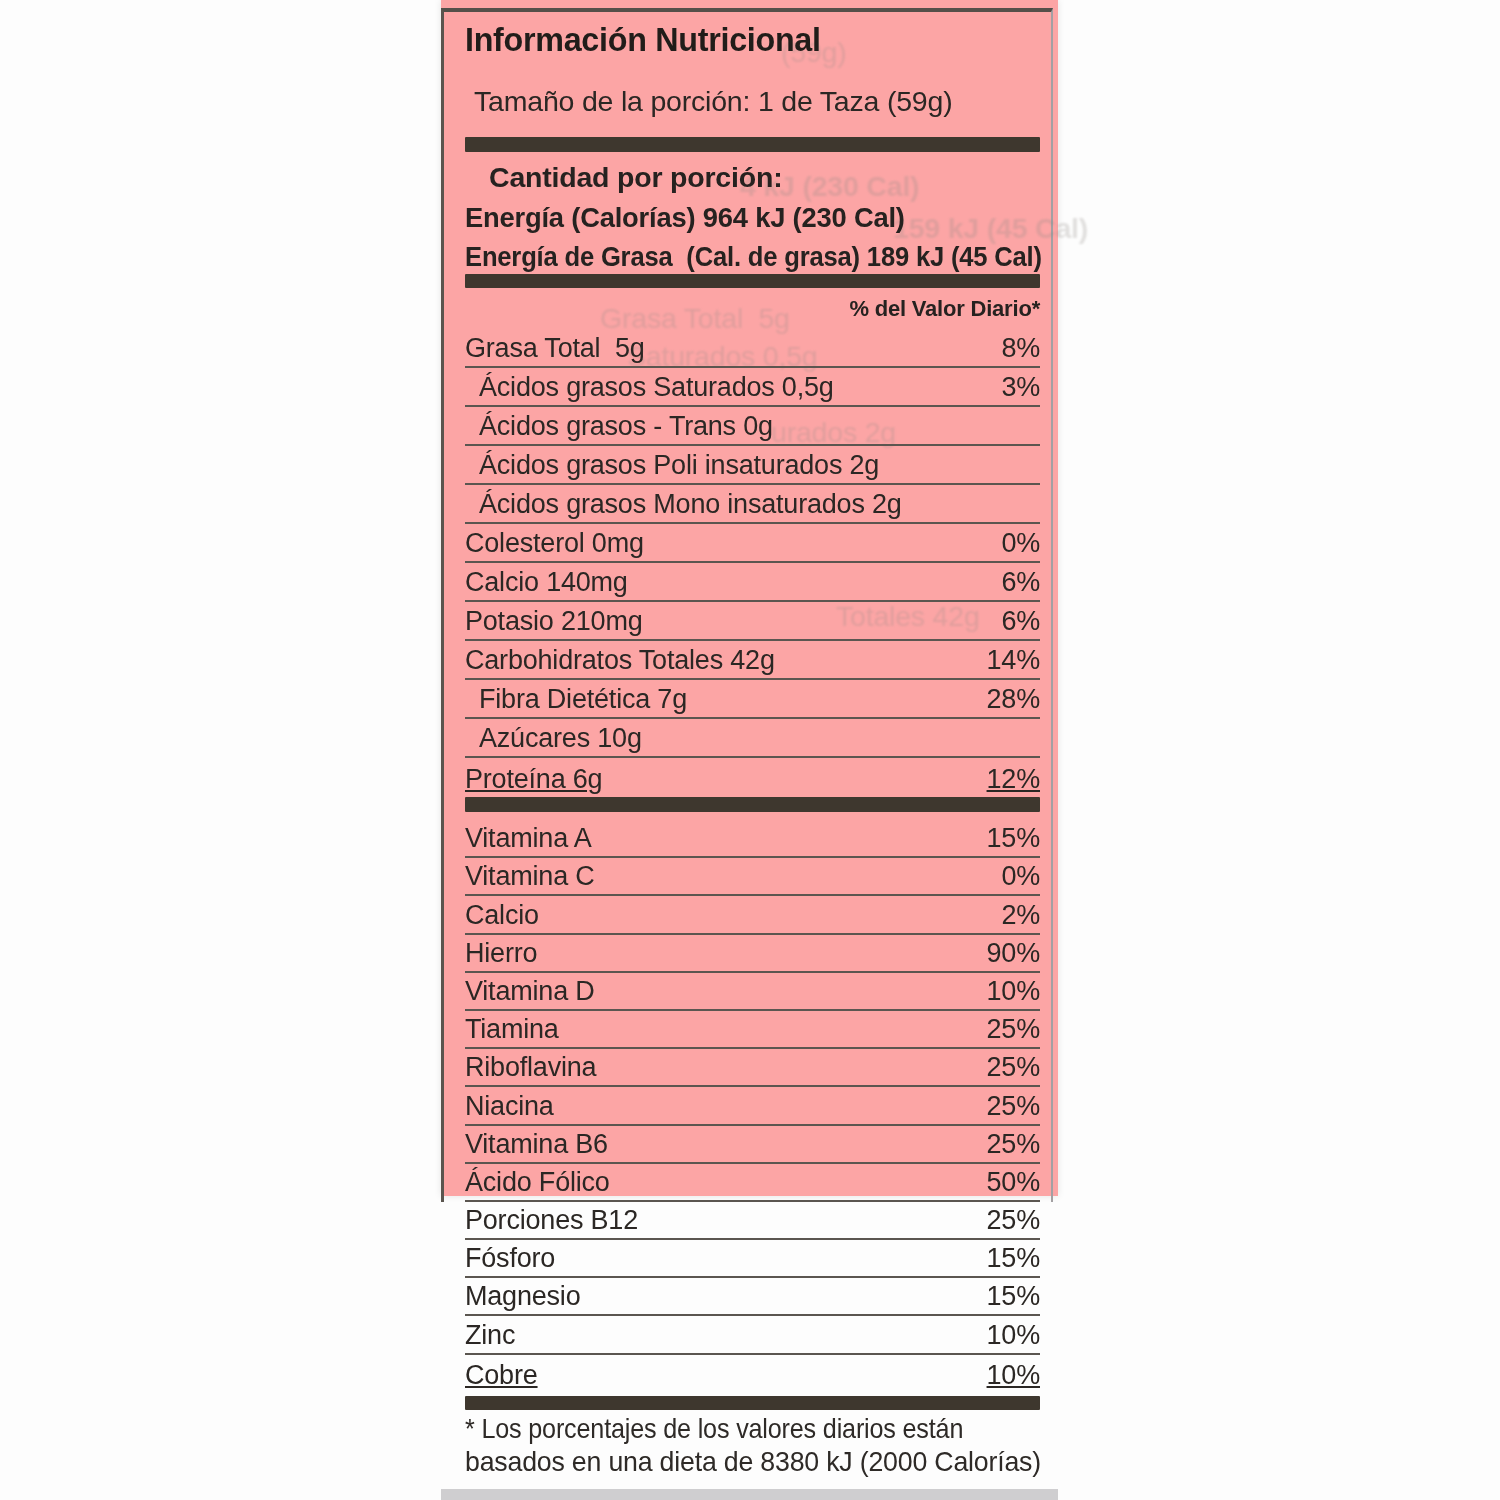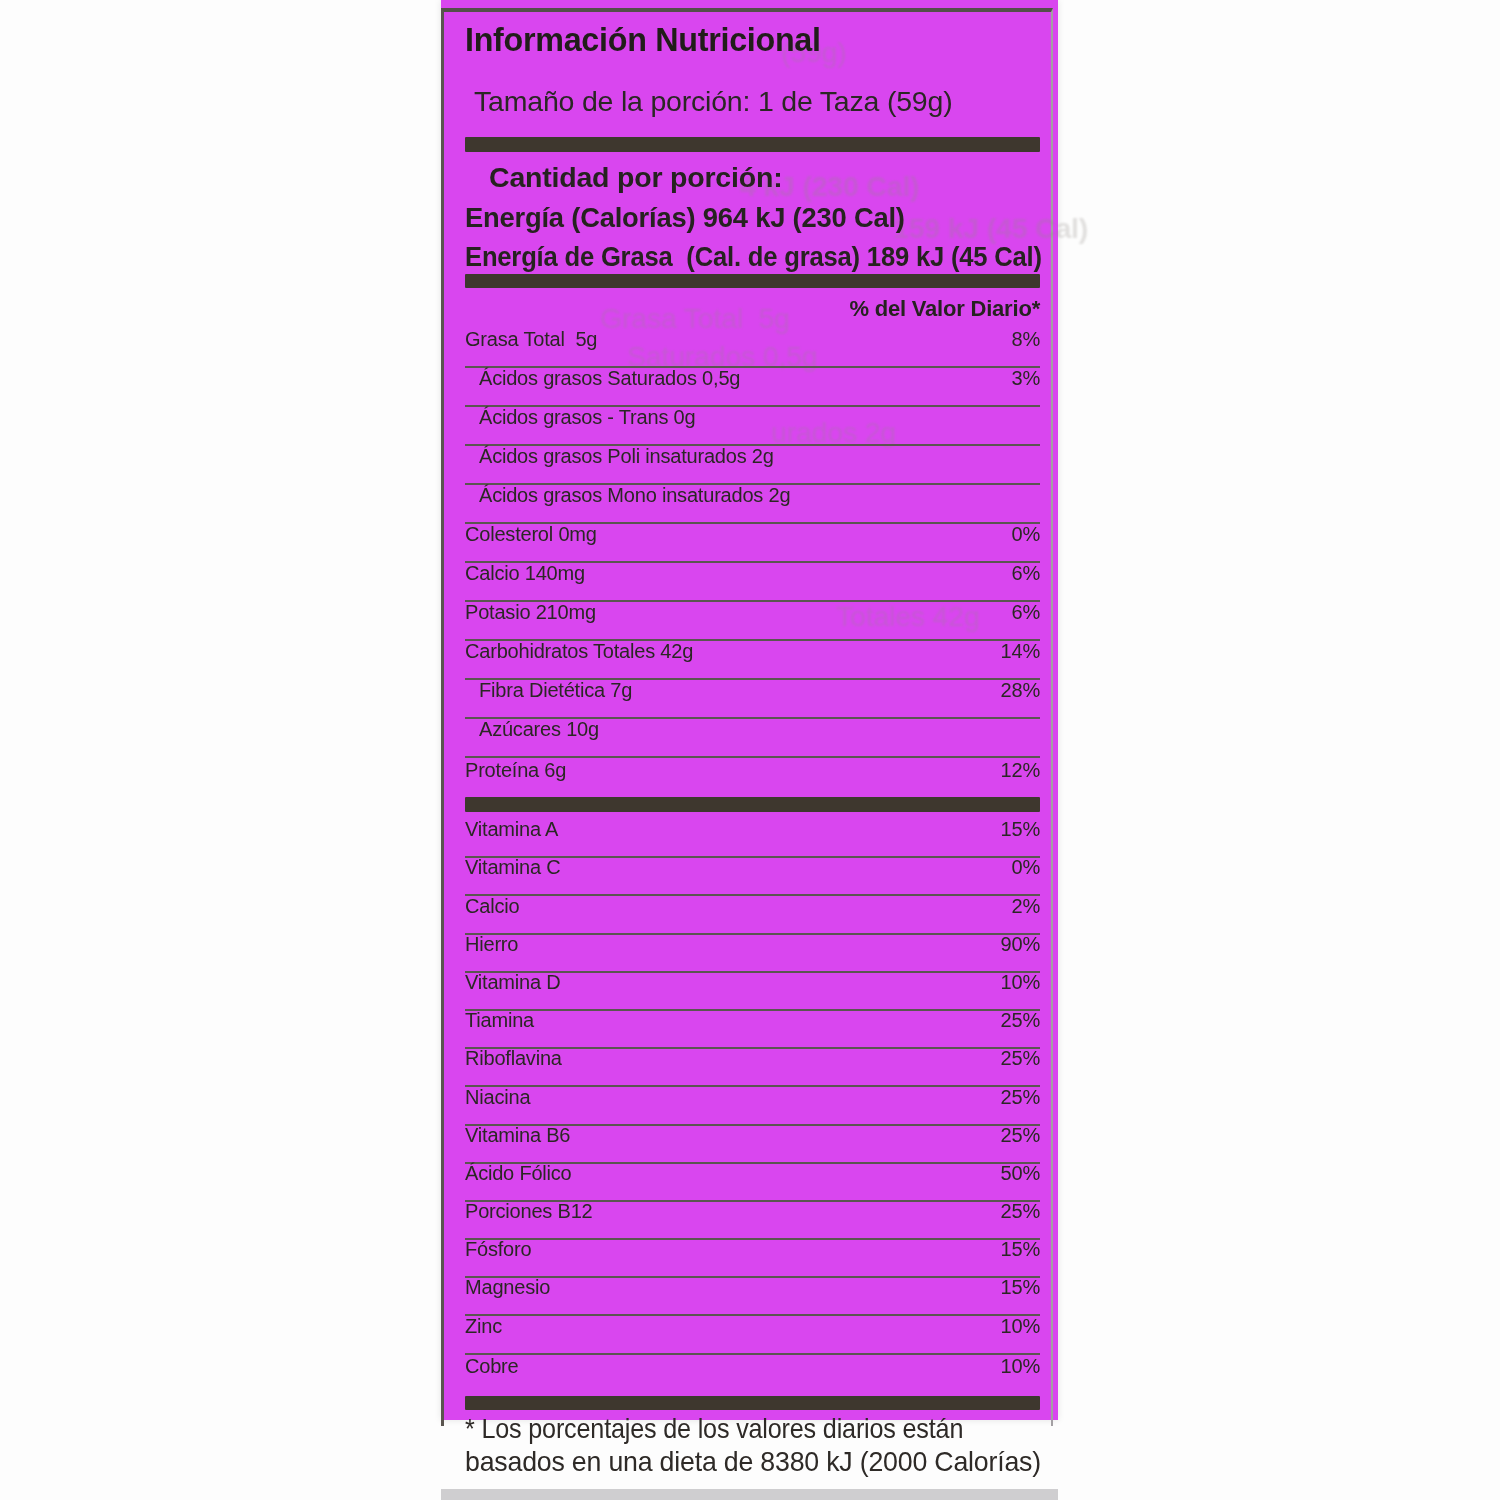--- a/index.html
+++ b/index.html
@@ -6,22 +6,22 @@
   body{
     width:1500px;height:1500px;
     background:#fdfdfd;
     overflow:hidden;
     font-family:"Liberation Sans","DejaVu Sans",sans-serif;
     color:#2b2724;
     position:relative;
   }
   .page{position:absolute;inset:0;}
   .label{
-    position:absolute;left:441px;top:0;width:617px;height:1420px;
-    background:#d946ef;
+    position:absolute;left:441px;top:0;width:617px;height:1196px;
+    background:#fca5a5;
     box-shadow:0 0 7px rgba(0,0,0,0.10);
   }
   .frame{
     position:absolute;left:0;top:8px;right:5px;bottom:-6px;
     border-top:4px solid #544f49;
     border-left:3px solid #5a554f;
     border-right:2px solid #a3a0a3;
     pointer-events:none;
   }
   .line{
@@ -55,25 +55,25 @@
     font-size:22px;font-weight:bold;color:#262220;
     letter-spacing:-0.2px;white-space:pre;
   }
   .rows{position:absolute;left:24px;right:18px;}
   .nutrients{top:329px;}
   .vitamins{top:820px;}
   .row{
     display:flex;justify-content:space-between;align-items:flex-end;
     height:39px;box-sizing:border-box;
     border-bottom:2px solid #5b5650;
-    padding-bottom:15px;
-    font-size:20px;letter-spacing:-0.2px;gap:37px;
+    padding-bottom:2px;
+    font-size:27px;letter-spacing:-0.2px;gap:37px;
   }
   .vitamins .row{height:38.2px;}
-  .row.last{border-bottom:none;}
+  .row.last{border-bottom:none;text-decoration:underline;}
   .row .nm{white-space:pre;}
   .row.ind .nm{padding-left:14px;margin-top:21px;}
   .row .dv{white-space:pre;}
   .foot{font-size:28px;color:#2e2a27;}
   .l-foot1{top:1414px;max-width:498px;}
   .l-foot2{top:1447px;max-width:576px;}
   .bottomband{
     position:absolute;left:0;right:0;top:1489px;height:11px;
     background:#cfced0;
   }

